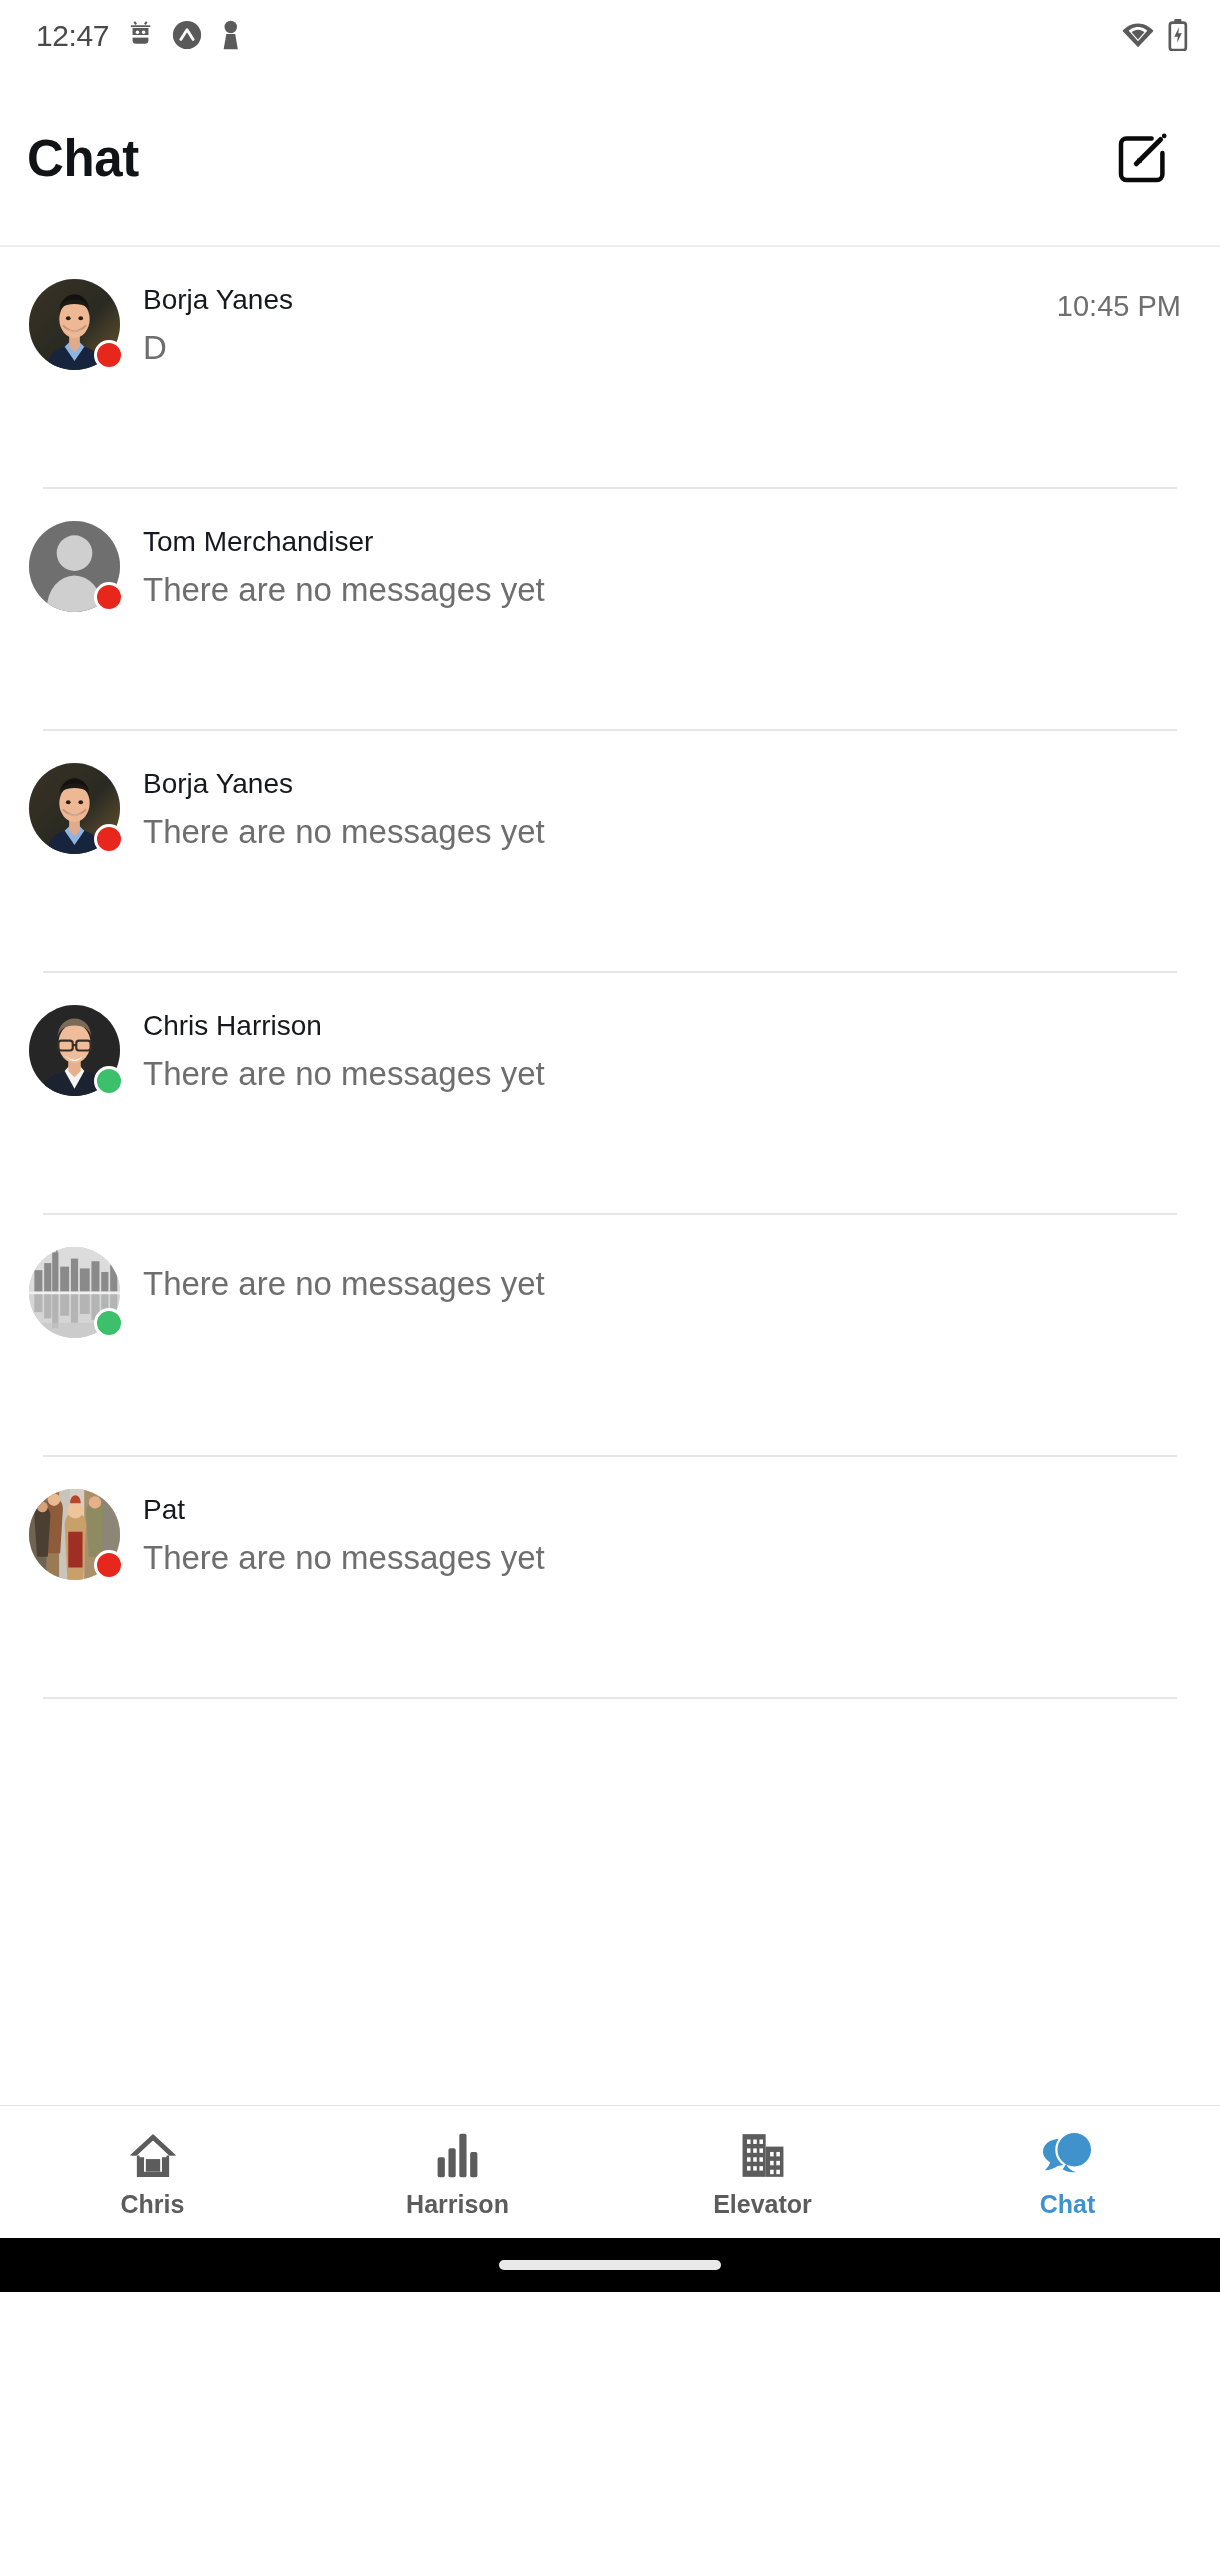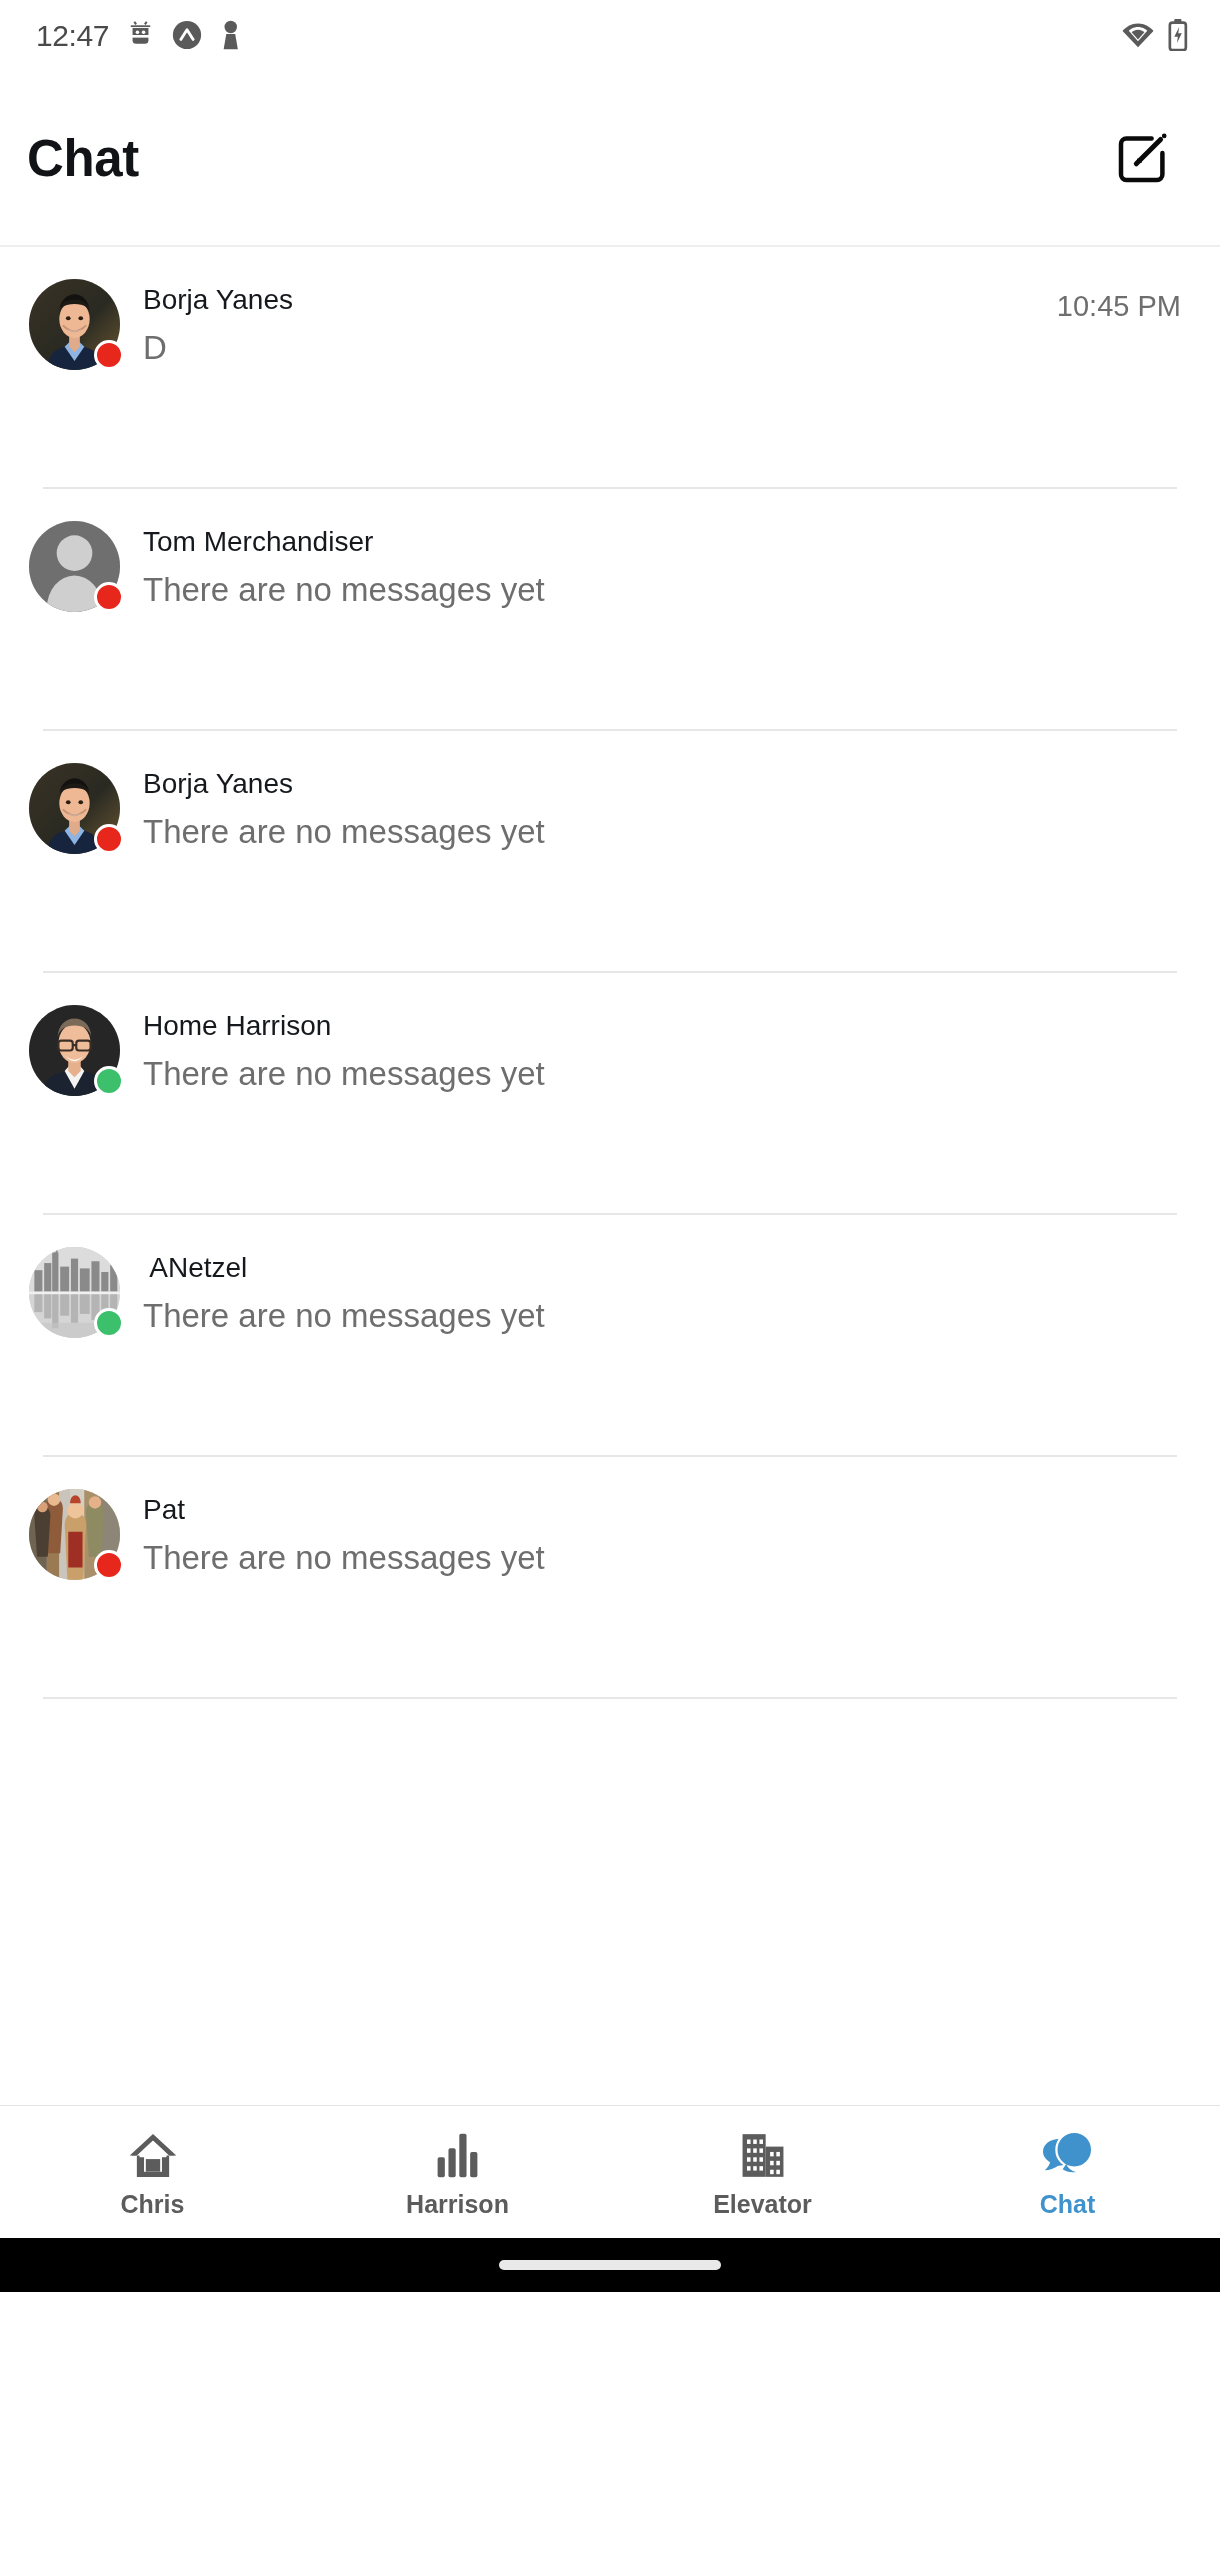--- a/index.html
+++ b/index.html
@@ -378,21 +378,21 @@
             <path d="M32 36c1-14 9-21 19-21s18 7 19 21c-2-9-9-13-19-13s-17 4-19 13z" fill="#7b6a57"></path>
             <rect x="33" y="40" width="16" height="11" rx="3" fill="none" stroke="#3a2f26" stroke-width="2.4"></rect>
             <rect x="53" y="40" width="16" height="11" rx="3" fill="none" stroke="#3a2f26" stroke-width="2.4"></rect>
             <path d="M49 45h4" stroke="#3a2f26" stroke-width="2.4"></path>
             <path d="M41 57q10 9 20 0 -10 12 -20 0z" fill="#ffffff"></path>
           </svg>
         </div>
         <div class="status-dot online"></div>
       </div>
       <div class="row-body">
-        <div class="row-name">Home Harrison</div>
+        <div class="row-name">Chris Harrison</div>
         <div class="row-preview">There are no messages yet</div>
       </div>
       <div class="row-time"></div>
     </div>
 
     <div class="chat-row">
       <div class="avatar-wrap">
         <div class="avatar">
           <svg viewBox="0 0 102 102">
             <rect width="102" height="102" fill="#d5d5d5"></rect>
@@ -420,21 +420,20 @@
               <rect x="70" y="53" width="9" height="29"></rect>
               <rect x="81" y="53" width="8" height="19"></rect>
               <rect x="91" y="53" width="8" height="26"></rect>
             </g>
             <rect y="85" width="102" height="17" fill="#c4c4c4" opacity="0.6"></rect>
           </svg>
         </div>
         <div class="status-dot online"></div>
       </div>
       <div class="row-body">
-        <div class="row-name"> ANetzel</div>
         <div class="row-preview">There are no messages yet</div>
       </div>
       <div class="row-time"></div>
     </div>
 
     <div class="chat-row">
       <div class="avatar-wrap">
         <div class="avatar">
           <svg viewBox="0 0 102 102">
             <rect width="102" height="102" fill="#cfc2ac"></rect>

